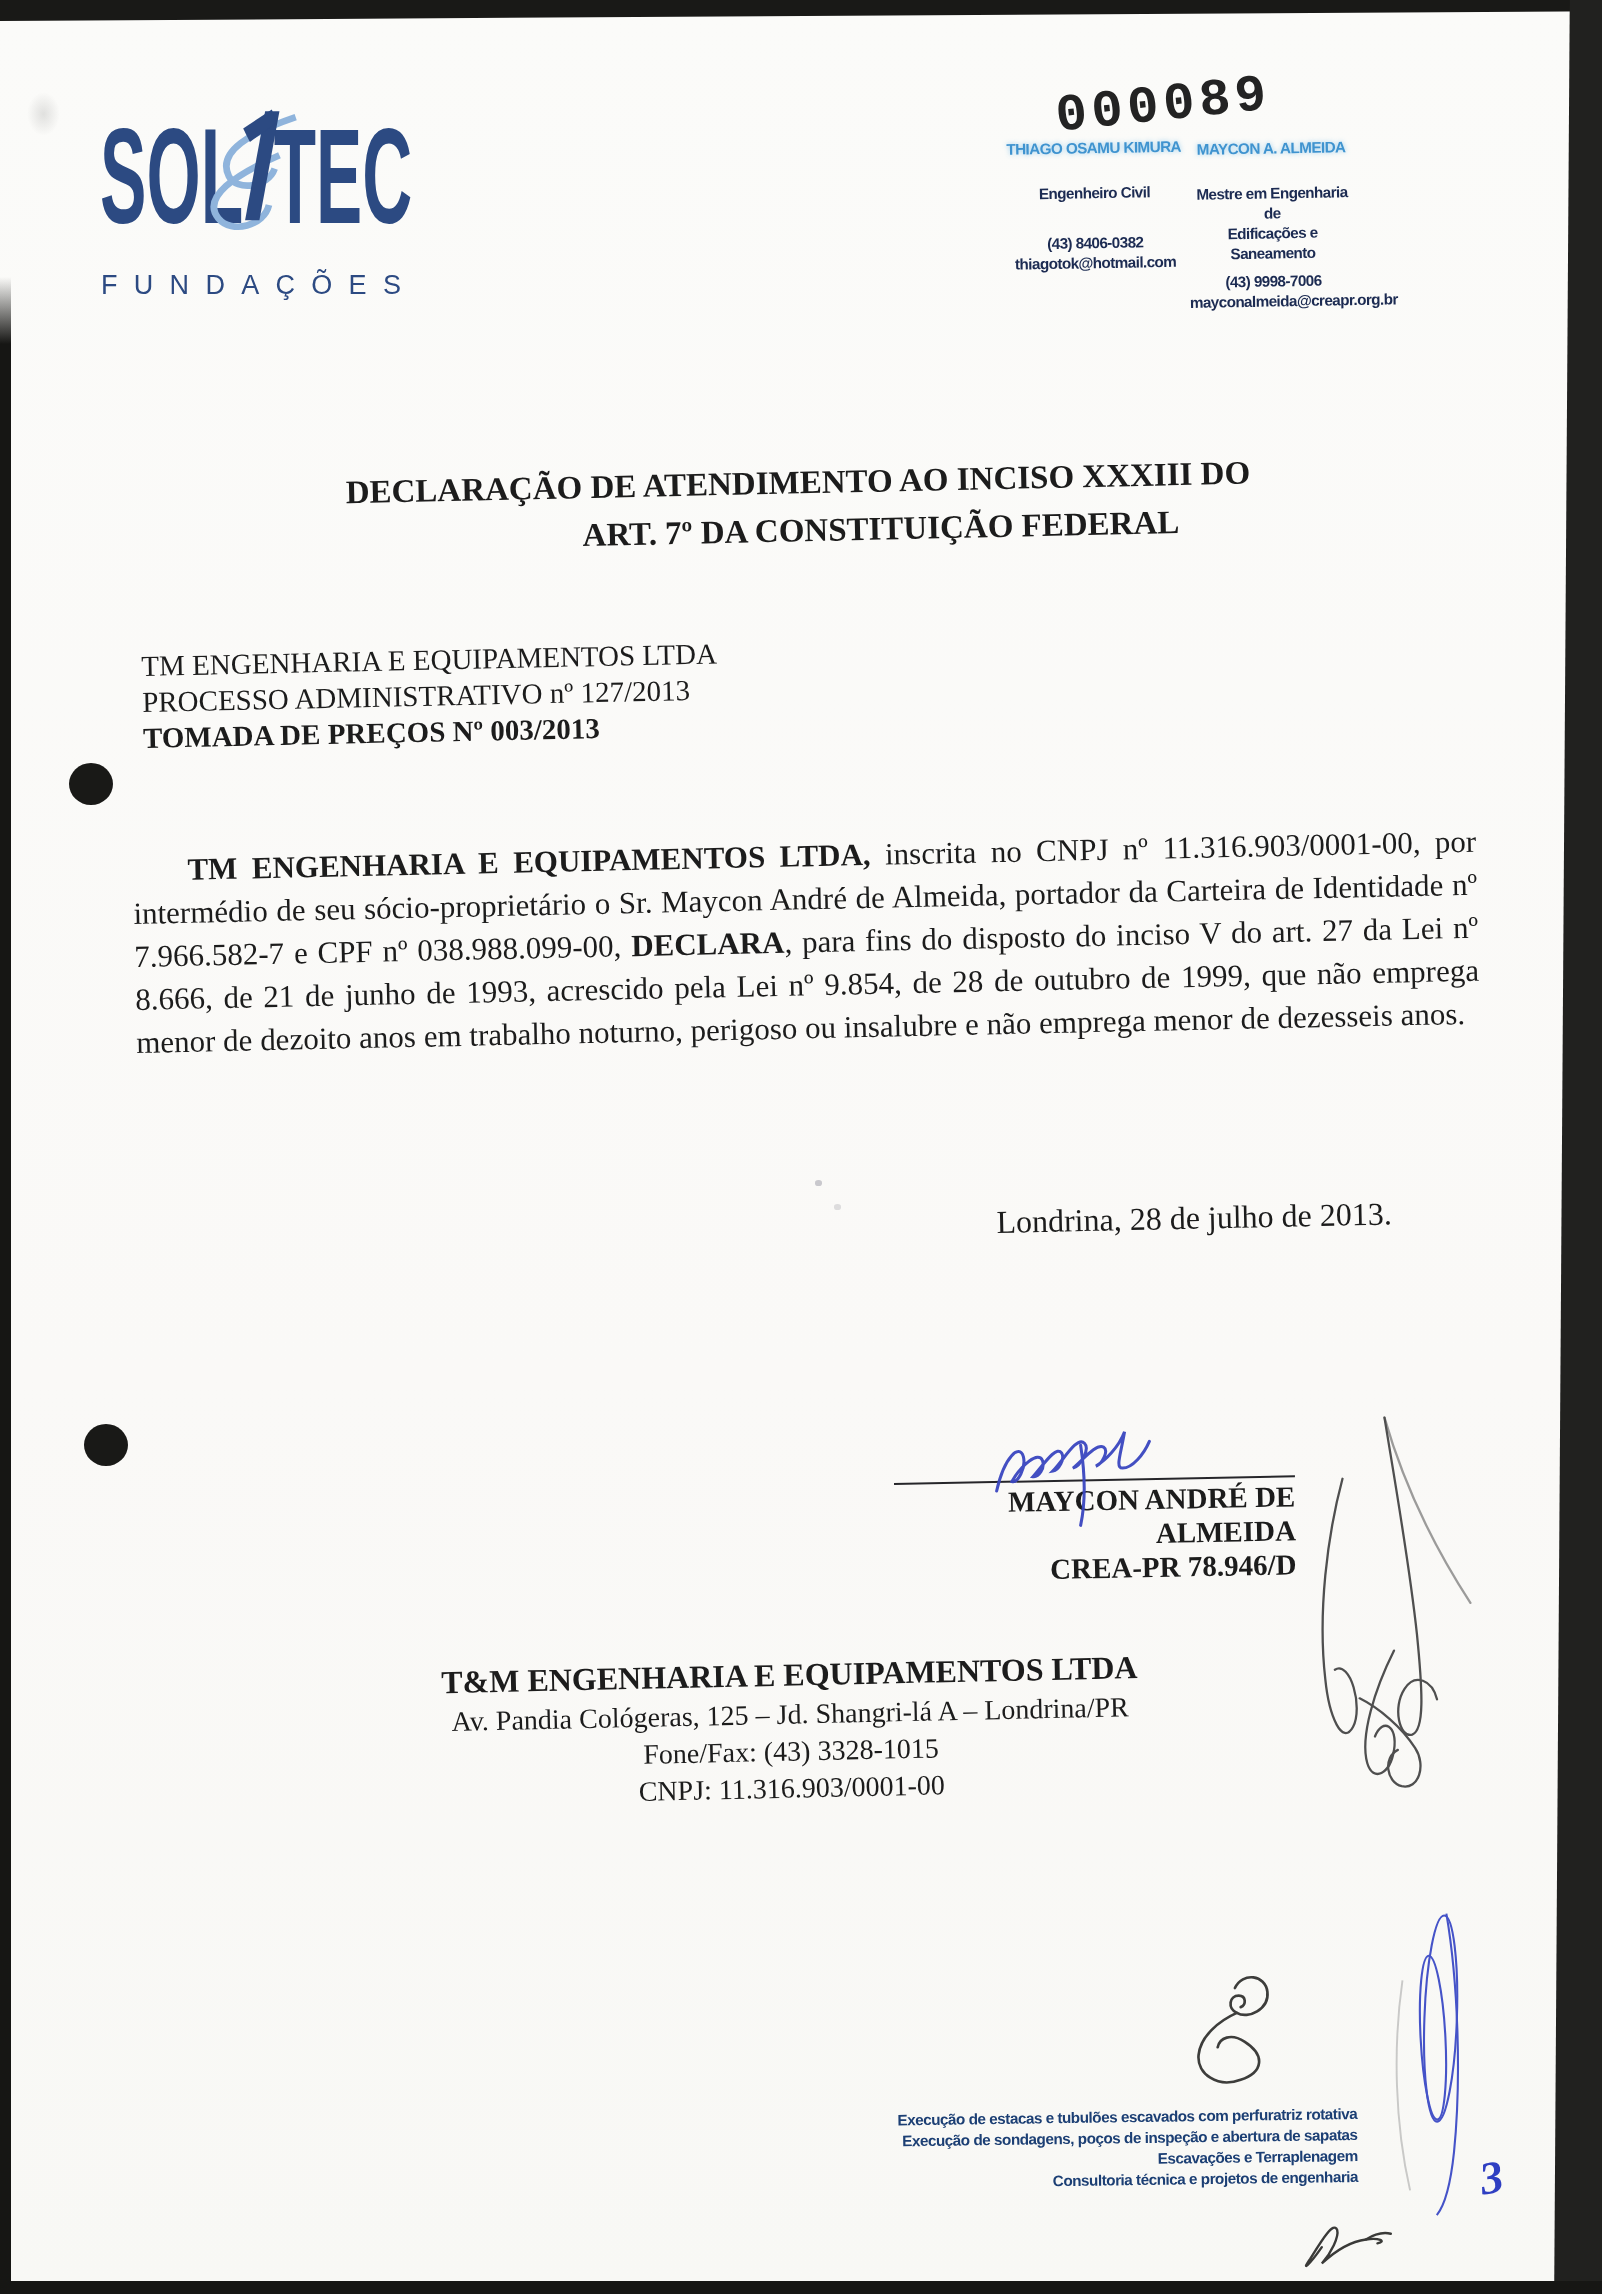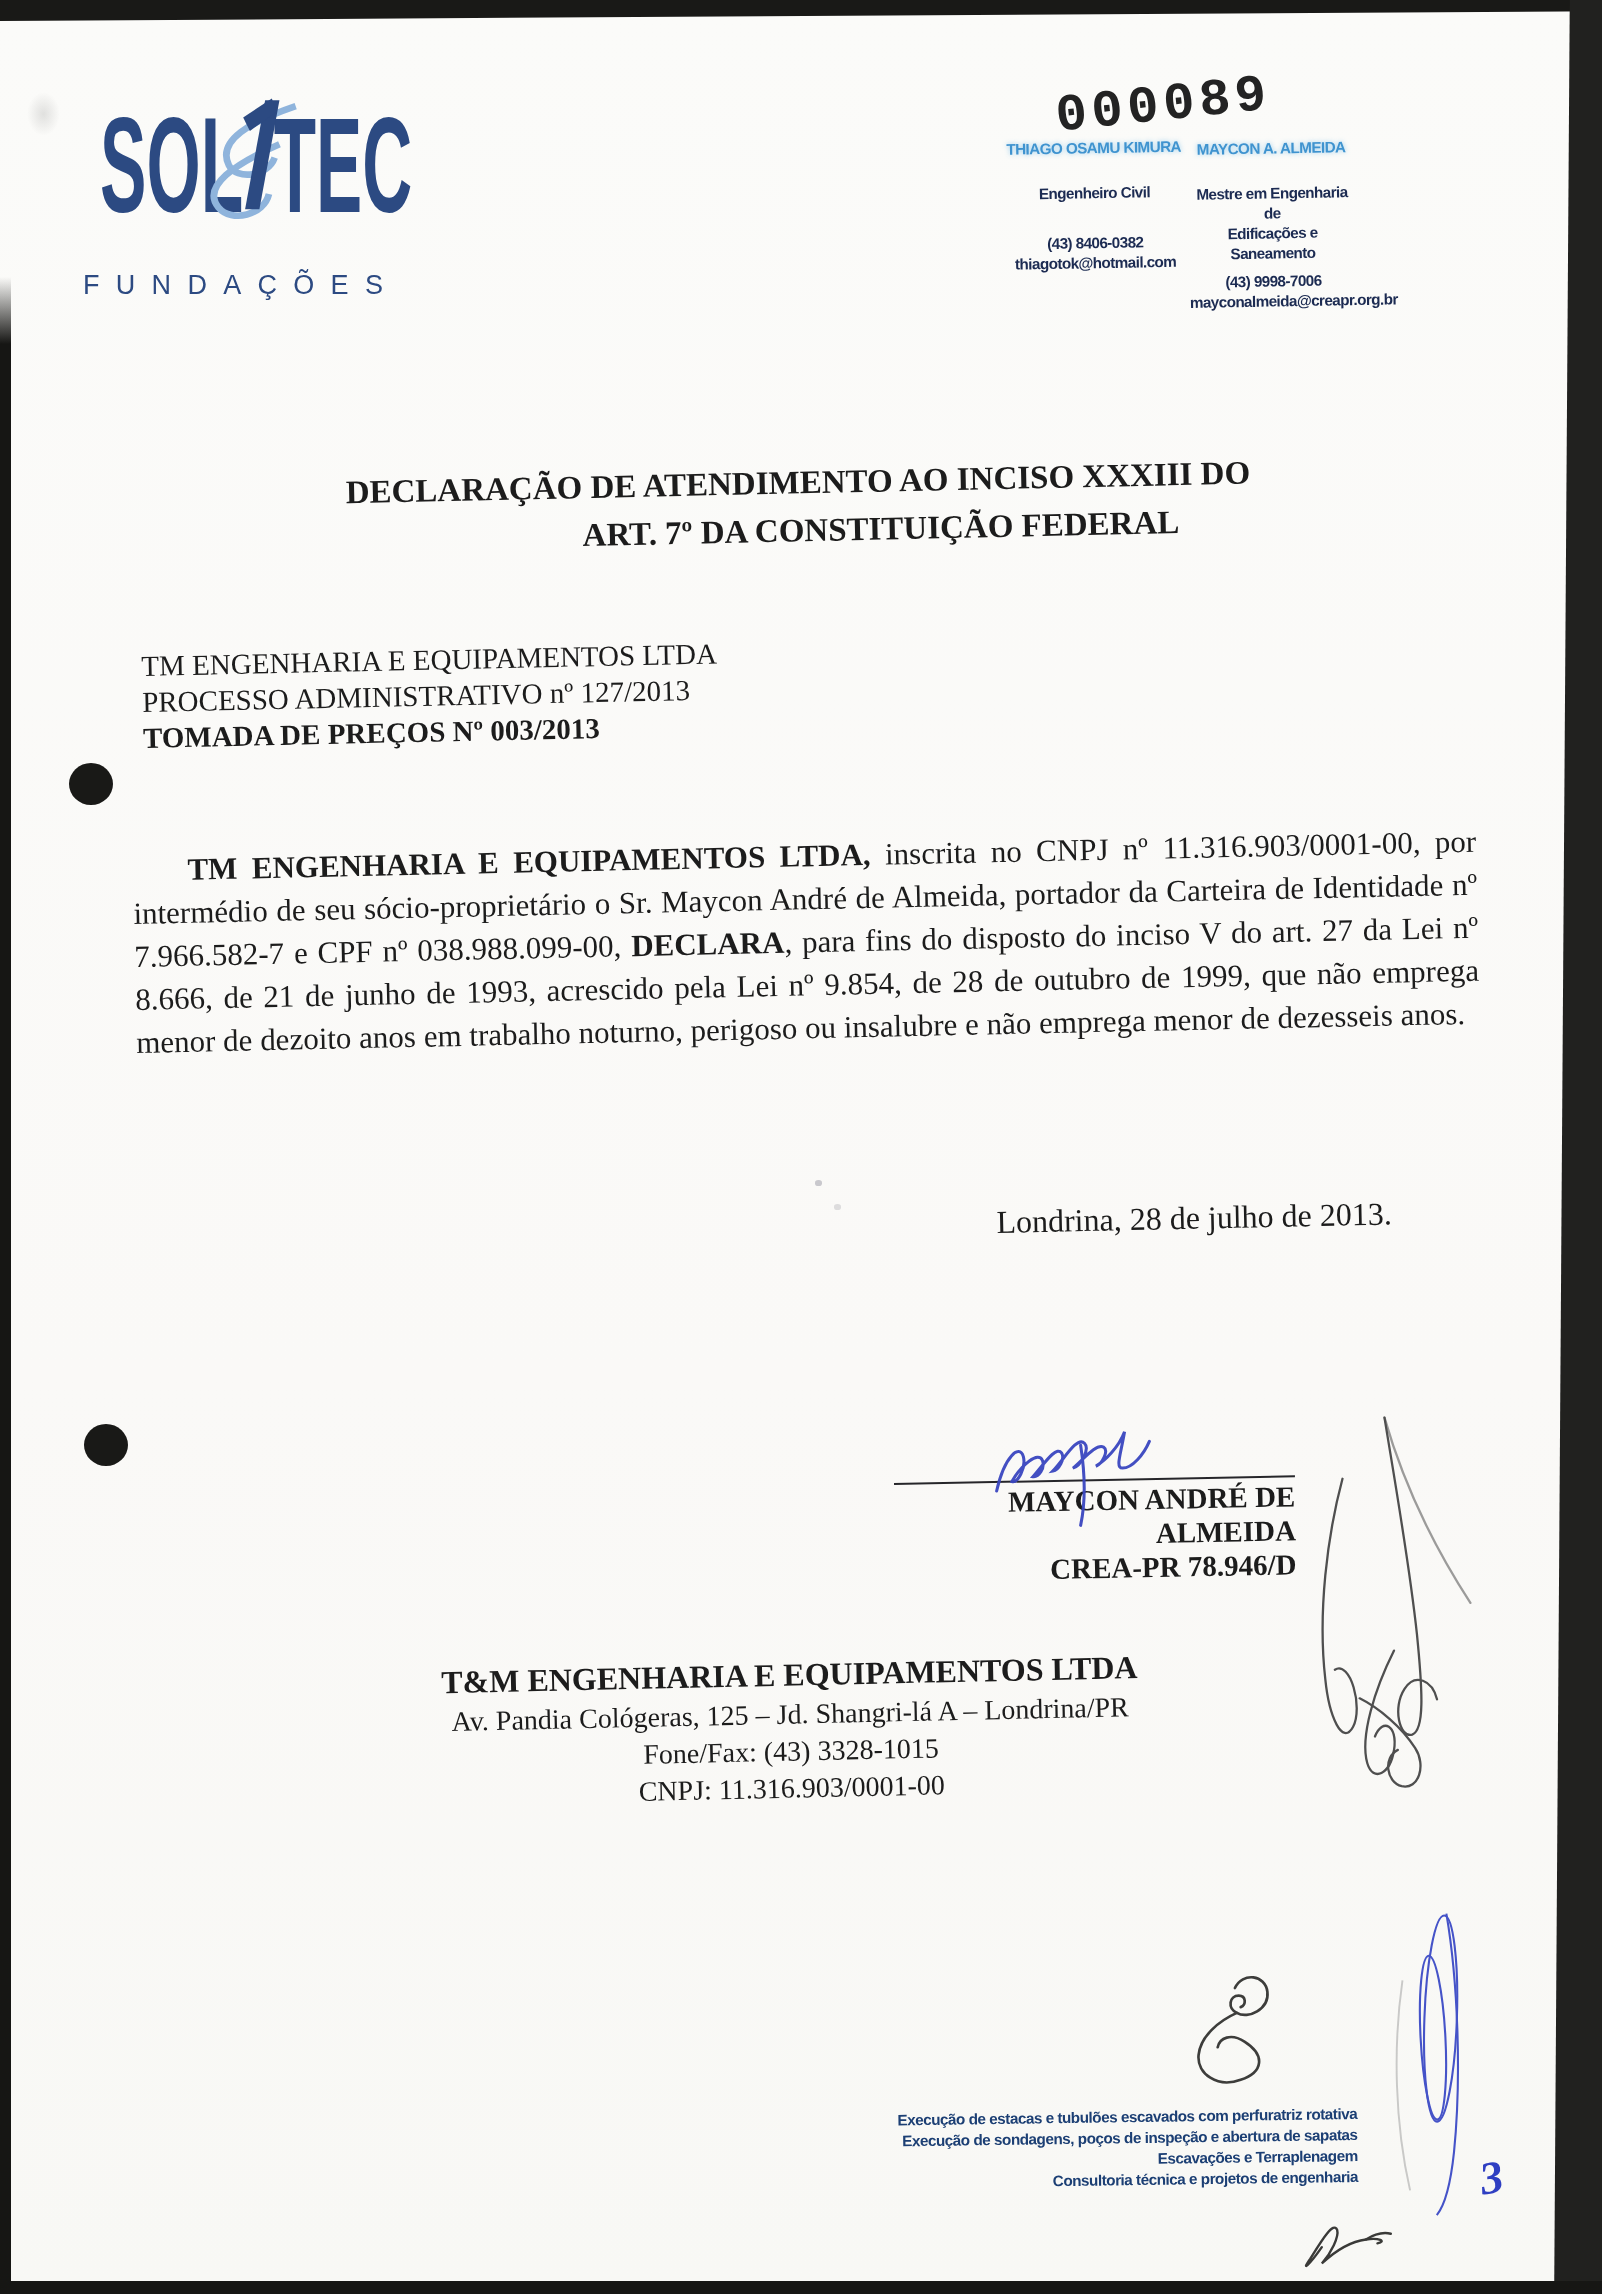--- a/index.html
+++ b/index.html
@@ -18,21 +18,21 @@
     clip-path:polygon(38% 0,100% 0,100% 100%,8% 100%);}
   .edge-left{left:0;top:277px;width:10.5px;height:2017px;
     background:linear-gradient(to bottom,rgba(22,22,20,0),rgba(22,22,20,1) 67px,#161614);}
   .edge-bottom{left:0;top:2281px;width:1602px;height:13.4px;background:#161614;}
   .smudge{left:27px;top:92px;width:32.5px;height:44px;border-radius:50%;
     background:radial-gradient(ellipse,rgba(60,60,60,.14),rgba(60,60,60,0) 70%);}
   .speck{width:6.7px;height:5.7px;border-radius:50%;background:rgba(110,110,125,.35);}
   .hole{width:44px;height:42px;border-radius:50%;background:#191917;}
 
   
-  .logo-sub{left:83px;top:270px;width:325px;font-family:"Liberation Sans",sans-serif;
+  .logo-sub{left:101px;top:270px;width:325px;font-family:"Liberation Sans",sans-serif;
     font-size:27px;letter-spacing:16.3px;color:#2c4a82;font-weight:400;white-space:nowrap;}
 
   
   .stamp{left:1053px;top:88px;font-family:"Liberation Mono",monospace;font-weight:bold;
     font-size:52px;letter-spacing:4.8px;color:#232323;transform:rotate(-6deg);
     transform-origin:left top;white-space:nowrap;}
 
   
   .lh{font-family:"Liberation Sans",sans-serif;font-weight:bold;letter-spacing:-0.6px;
     transform:rotate(-1deg);transform-origin:left top;text-align:center;}
@@ -90,21 +90,21 @@
 <div class="abs edge-right"></div>
 <div class="abs edge-left"></div>
 <div class="abs edge-bottom"></div>
 <div class="abs smudge"></div>
 <div class="abs speck" style="left:815px;top:1180px;"></div>
 <div class="abs speck" style="left:834px;top:1204px;opacity:.6;"></div>
 
 <div class="abs hole" style="left:69px;top:763px;"></div>
 <div class="abs hole" style="left:84px;top:1424px;"></div>
 
-<div class="abs" style="left:100px;top:85px;">
+<div class="abs" style="left:100px;top:96px;">
   <svg width="315" height="172" viewBox="0 0 330 180">
     <g font-family="Liberation Sans, sans-serif" font-weight="bold" fill="#2c4a82">
       <text x="0" y="133" font-size="142" textLength="150" lengthAdjust="spacingAndGlyphs">SOL</text>
       <text x="182" y="133" font-size="142" textLength="145" lengthAdjust="spacingAndGlyphs">TEC</text>
     </g>
 
     <g>
       <path d="M205,22 C158,38 122,58 135,84 C143,100 176,96 183,76" fill="none" stroke="#8fb4dc" stroke-width="7"></path>
       <path d="M188,62 C142,82 106,106 124,128 C138,145 172,136 177,114" fill="none" stroke="#8fb4dc" stroke-width="7"></path>
       <path d="M152,130 L173,16 L188,16 L167,130 Z" fill="#2c4a82"></path>

